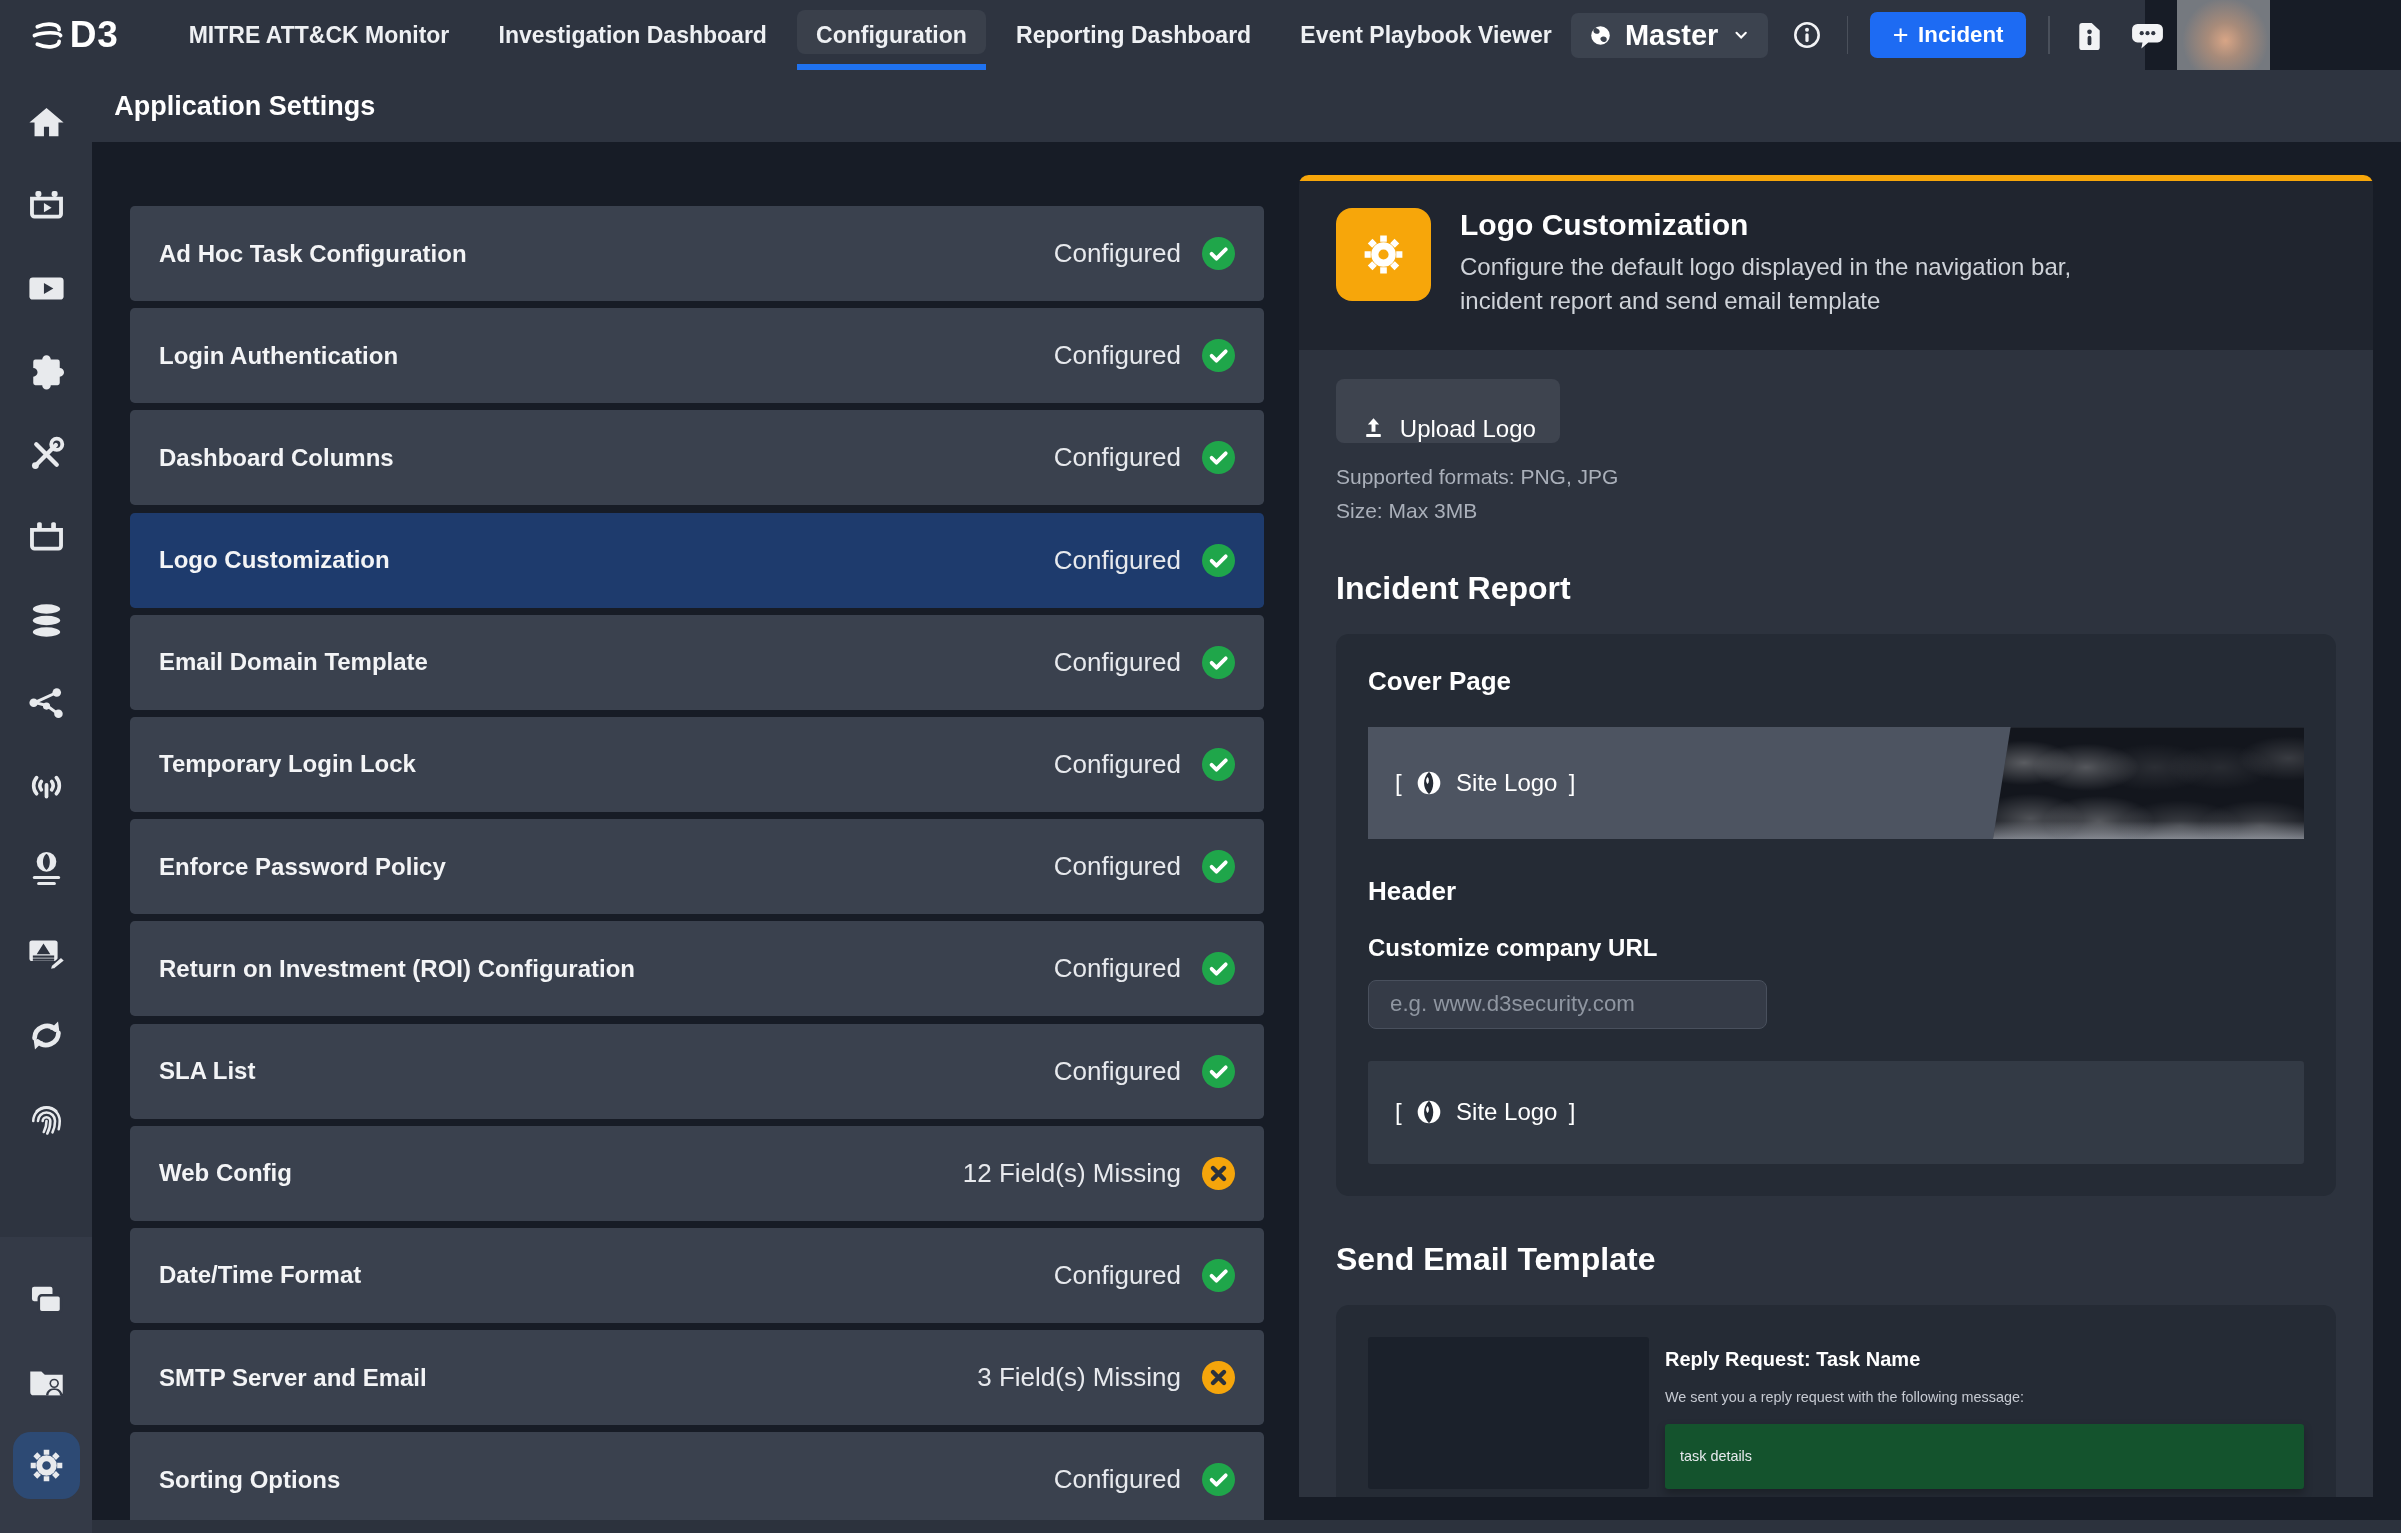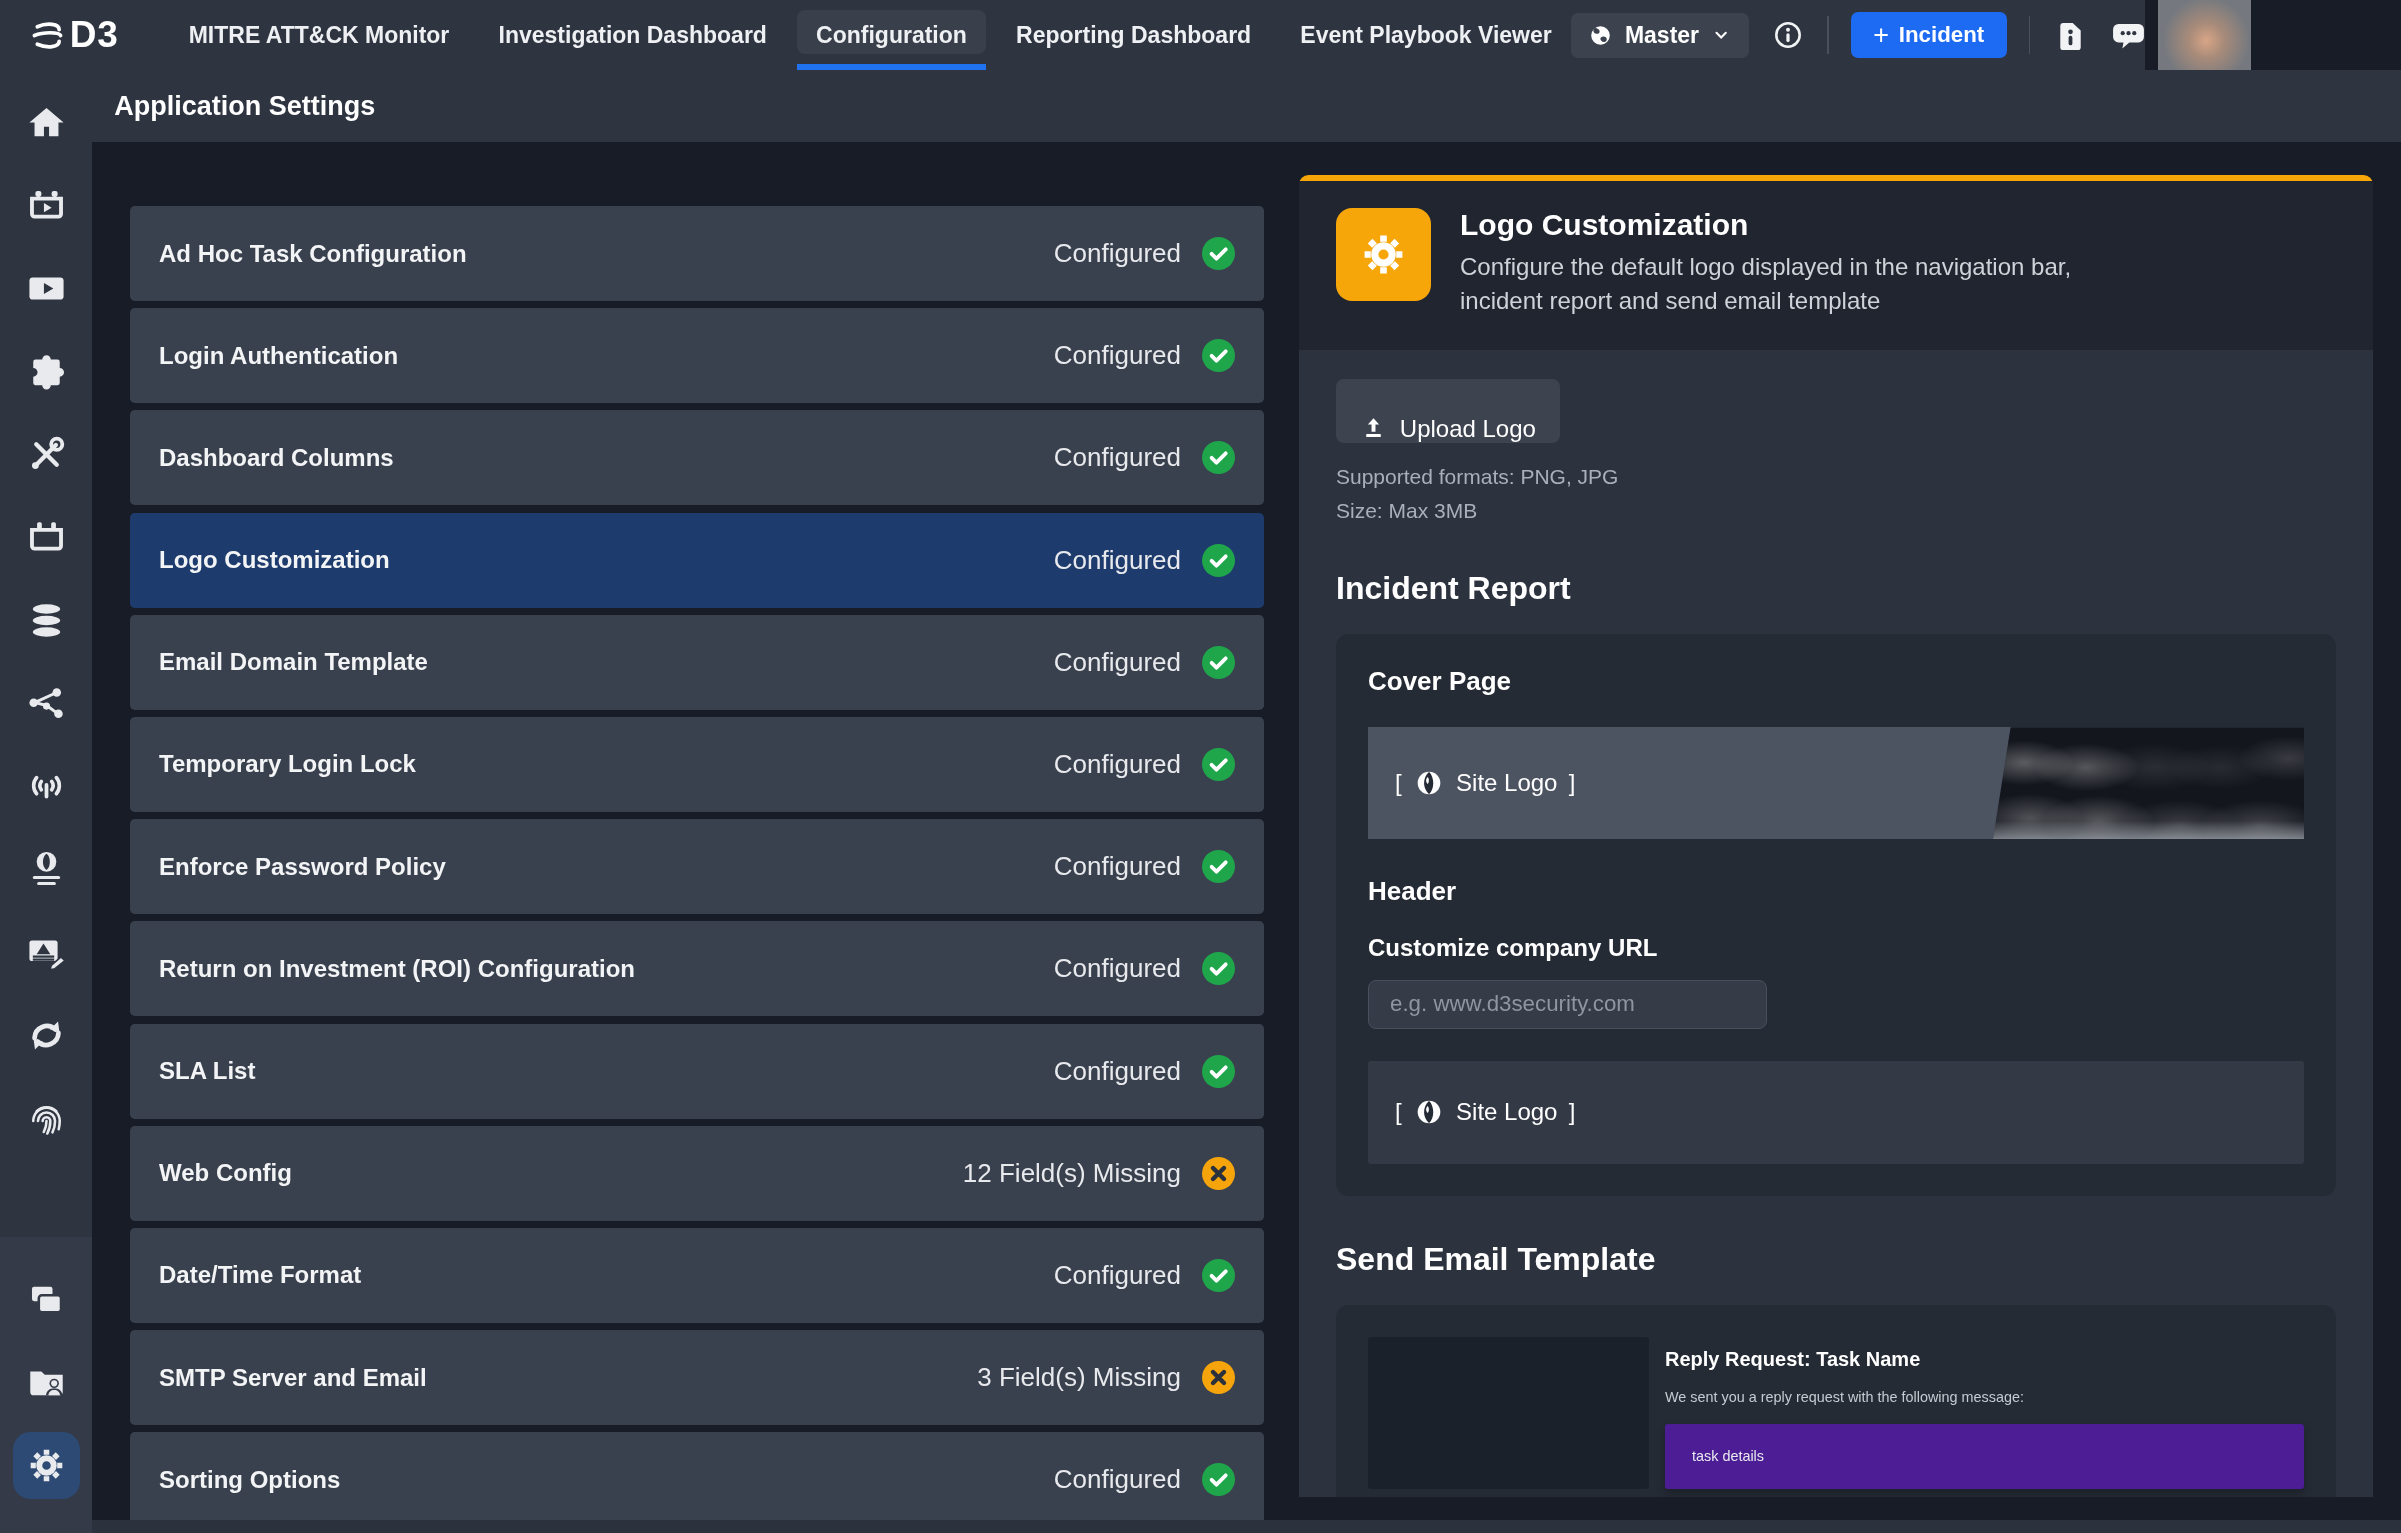--- a/index.html
+++ b/index.html
@@ -15,21 +15,21 @@
   .nav-items { display:flex; align-items:center; height:100%; gap:11.2px; }
   .nav-item { position:relative; display:flex; align-items:center; height:100%; padding:7px 19px;
               color:#eef0f3; font-size:23px; font-weight:600; cursor:pointer; white-space:nowrap; }
   .nav-item.active .pill-bg { position:absolute; left:0; right:0; top:9.6px; bottom:16px;
               background:#3a404b; border-radius:8px; z-index:0; }
   .nav-item span.lbl { position:relative; z-index:1; }
   .nav-item.active::after { content:""; position:absolute; left:0; right:0; bottom:0; height:5.6px;
               background:#1f72f0; }
   .nav-right { margin-left:auto; display:flex; align-items:center; gap:22.3px; height:100%; }
   .master-pill { display:flex; align-items:center; gap:11.2px; background:#3c434f; border-radius:7.2px;
-              height:45px; padding:0 16px; color:#fff; font-size:23px; font-weight:600; cursor:pointer; }
+              height:45px; padding:0 16px; color:#fff; font-size:29px; font-weight:600; cursor:pointer; }
   .icon-btn { color:#f2f3f5; display:flex; align-items:center; justify-content:center; cursor:pointer; }
   .vdivider { width:1.6px; height:38px; background:#4a505b; }
   .incident-btn { display:flex; align-items:center; gap:9.6px; background:#1d6bf3; color:#fff;
               border:none; border-radius:7.2px; height:46px; padding:0 22.3px; font-size:22.3px; font-weight:bold;
               font-family:inherit; cursor:pointer; }
   .avatar-box { width:93px; height:70px; background:#75797f; position:relative; overflow:hidden; }
   .avatar-blur { position:absolute; inset:0;
       background:radial-gradient(circle at 52% 58%, #d8a586 0%, rgba(185,145,120,.75) 28%, rgba(125,124,128,0) 68%); }
 
   
@@ -104,22 +104,22 @@
   .field-label { color:#fff; font-size:24px; font-weight:bold; margin-top:35px; }
   .url-input { margin-top:17.6px; width:399px; height:49px; background:#353b47; border:0.8px solid #49505d;
                border-radius:8px; color:#e8eaee; font-size:22.3px; padding:0 21px; font-family:inherit; }
   .url-input::placeholder { color:#8f96a1; }
 
   .email-card { display:flex; gap:16px; margin-top:27px; }
   .email-left { width:281px; flex:0 0 auto; background:#1b212b; border-radius:3.2px; }
   .email-right { flex:1; padding-top:11.2px; }
   .email-subject { color:#fff; font-size:20px; font-weight:bold; }
   .email-bodytext { color:#c6cad2; font-size:14.4px; margin-top:17.6px; }
-  .task-box { margin-top:19px; background:#4c1d95; border-radius:3.2px; height:65px; display:flex; align-items:center;
-              padding:0 27px; color:#e8eaee; font-size:14.4px; box-shadow:0 4.8px 8px rgba(0,0,0,.25); }
+  .task-box { margin-top:19px; background:#14532d; border-radius:3.2px; height:65px; display:flex; align-items:center;
+              padding:0 15px; color:#e8eaee; font-size:14.4px; box-shadow:0 4.8px 8px rgba(0,0,0,.25); }
 
   .bottom-scrollbar { position:absolute; left:92px; top:1520px; width:2310px; height:13.6px; background:#2c323d; z-index:25; }
 </style>
 </head>
 <body>
 
 <svg width="0" height="0" style="position:absolute" aria-hidden="true">
   <defs>
     <symbol id="i-home" viewBox="0 0 48 48">
         <path fill="currentColor" d="M24 7 4 24h6v16h11V29h6v11h11V24h6z"></path>

